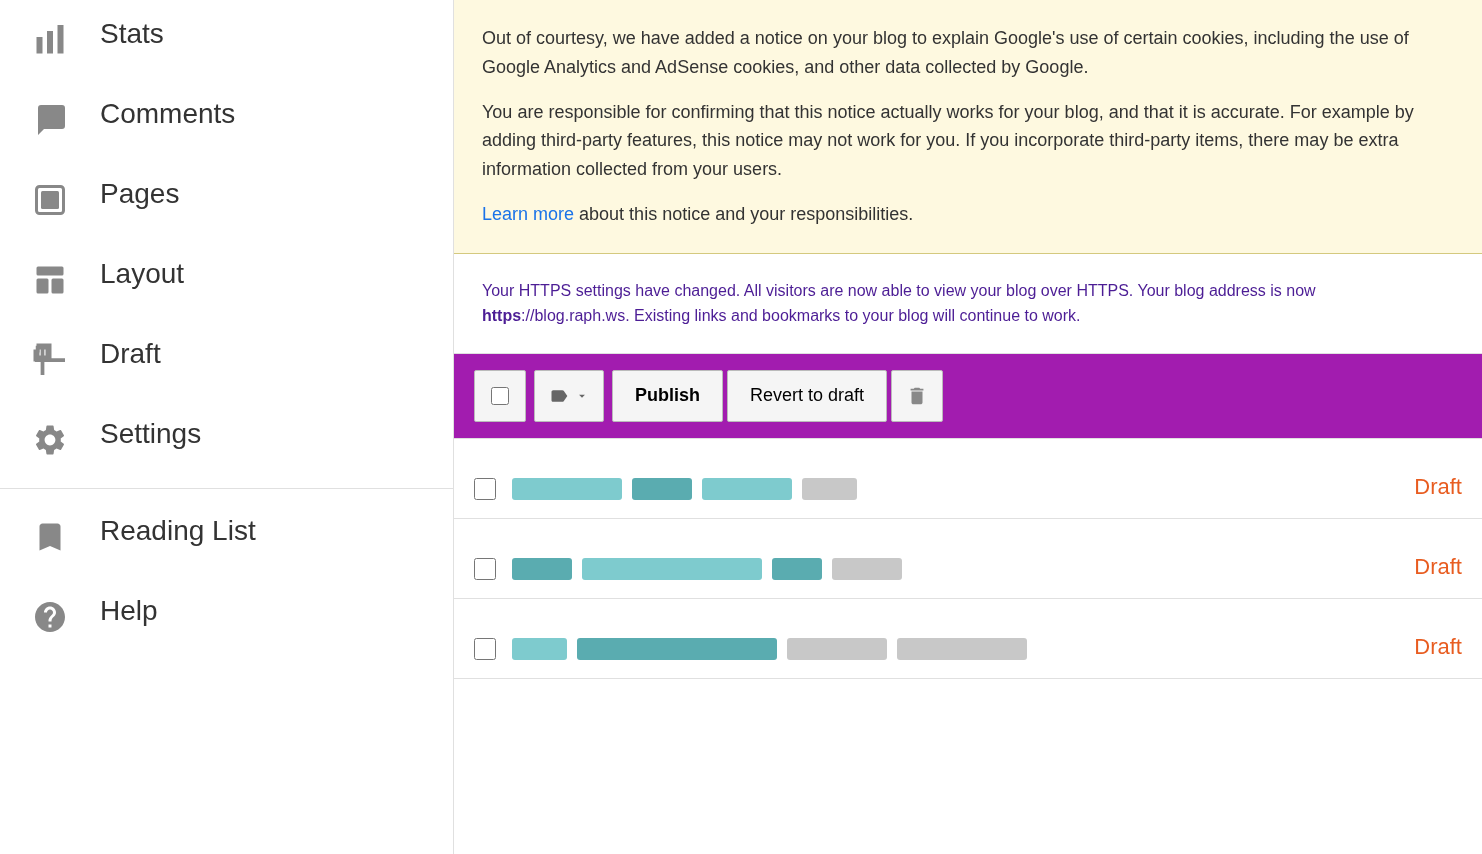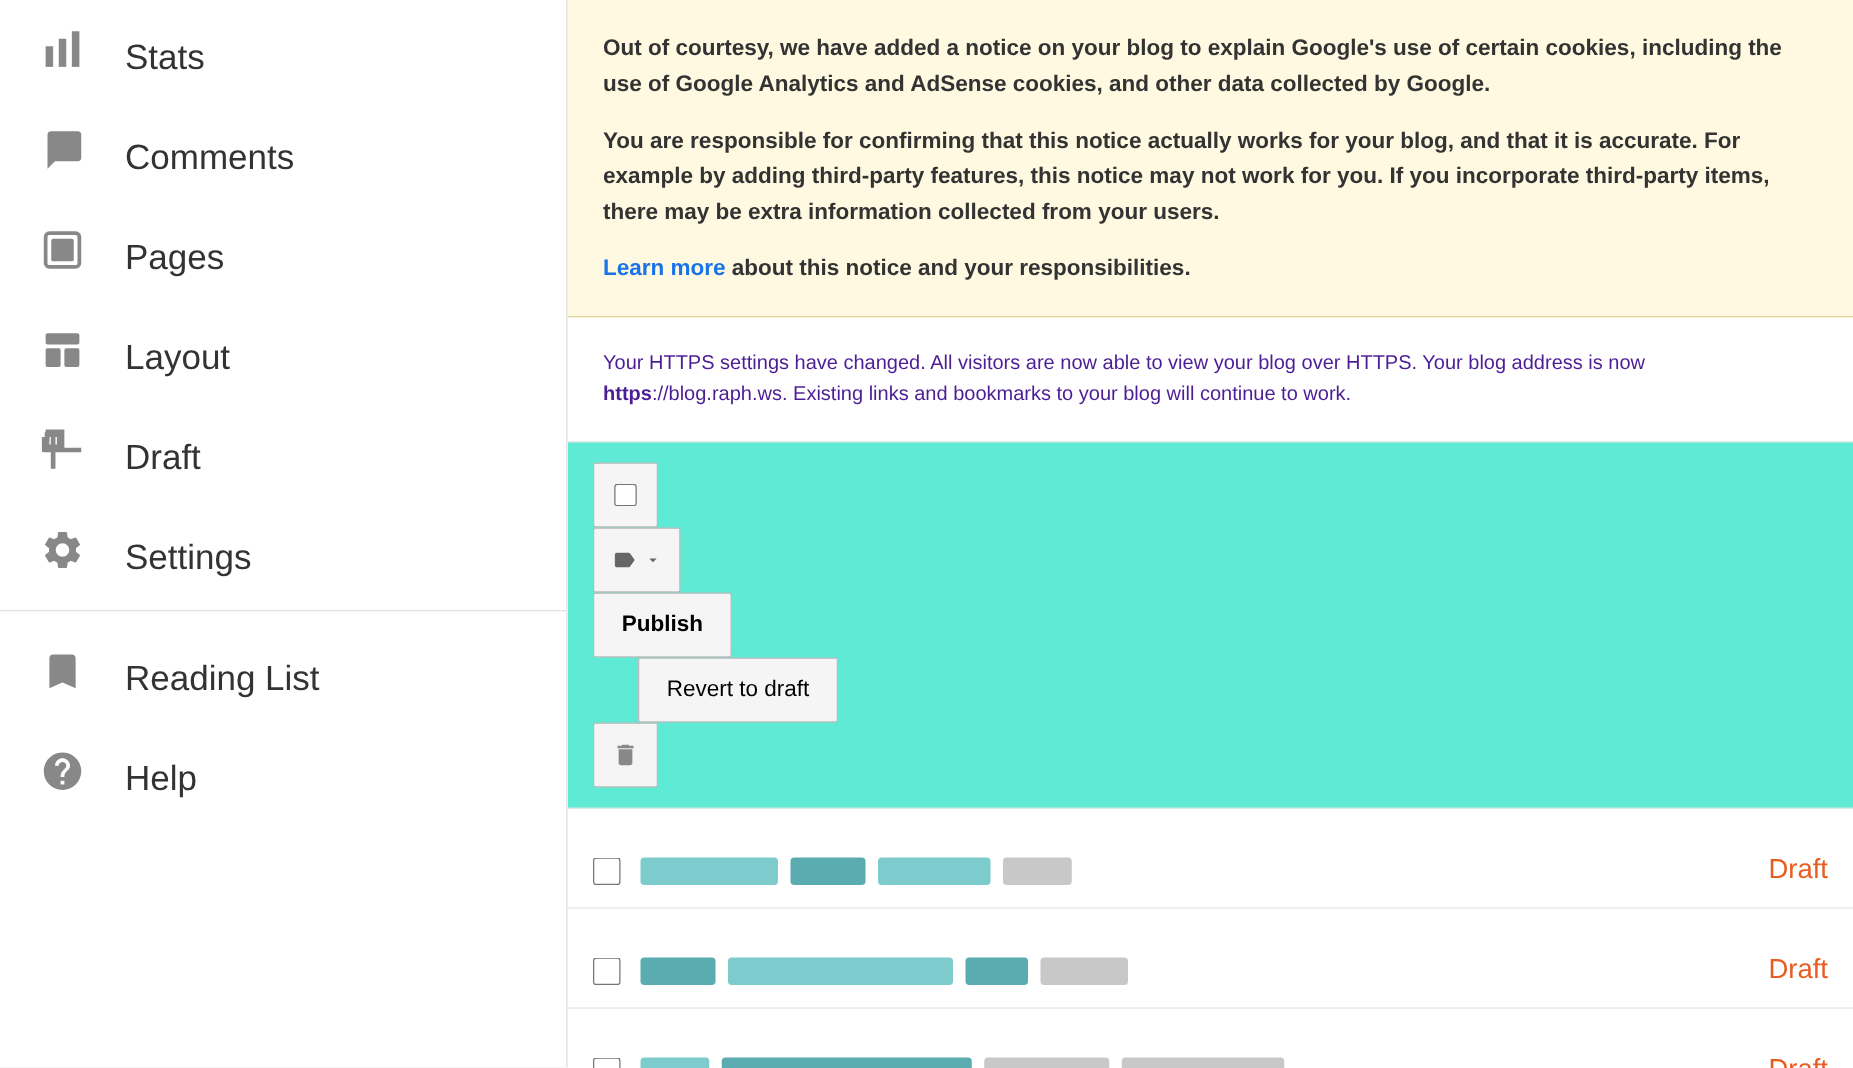--- a/index.html
+++ b/index.html
@@ -16,21 +16,21 @@
       width: 454px;
       background: #fff;
       border-right: 1px solid #e0e0e0;
       display: flex;
       flex-direction: column;
       flex-shrink: 0;
     }
 
     .sidebar-item {
       display: flex;
-      align-items: flex-end;
+      align-items: flex-start;
       padding: 18px 28px;
       cursor: pointer;
       color: #333;
       font-size: 28px;
       font-weight: 400;
       border-bottom: none;
     }
     .sidebar-item .icon {
       width: 44px;
       height: 44px;
@@ -63,43 +63,41 @@
       color: #333;
     }
 
     .notice-banner a {
       color: #1a73e8;
       text-decoration: none;
     }
 
     .notice-banner p {
       margin-bottom: 16px;
-      font-weight: bold;
     }
     .notice-banner p:last-child {
       margin-bottom: 0;
     }
 
     .https-notice {
       background: #fff;
       border-bottom: 1px solid #e0e0e0;
       padding: 24px 28px;
       font-size: 16px;
       line-height: 1.6;
       color: #4c1d95;
     }
 
     .toolbar {
       display: flex;
-      align-items: flex-start;
+      align-items: center;
       padding: 16px 20px;
       border-bottom: 1px solid #e0e0e0;
       gap: 0;
-      background: #5eead4;
-      flex-direction: column;
+      background: #a21caf;
     }
 
     .toolbar-checkbox-btn {
       width: 52px;
       height: 52px;
       border: 1px solid #bbb;
       background: #f5f5f5;
       display: flex;
       align-items: center;
       justify-content: center;
@@ -142,21 +140,20 @@
 
     .revert-btn {
       height: 52px;
       border: 1px solid #bbb;
       background: #f5f5f5;
       padding: 0 22px;
       cursor: pointer;
       font-size: 18px;
       border-radius: 2px;
       margin-right: 4px;
-      margin-left: 36px;
     }
 
     .delete-btn {
       width: 52px;
       height: 52px;
       border: 1px solid #bbb;
       background: #f5f5f5;
       display: flex;
       align-items: center;
       justify-content: center;

